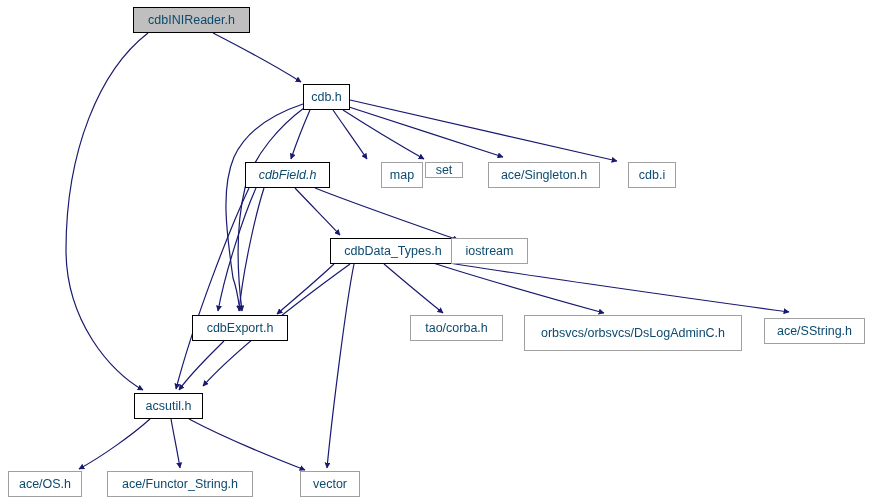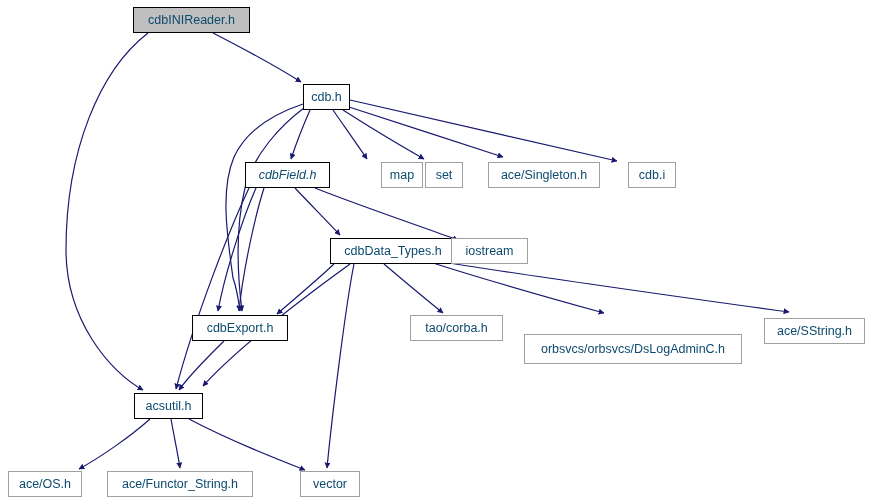--- a/index.html
+++ b/index.html
@@ -56,42 +56,42 @@
       </div>
       <div class="node internal" style="left: 303px; top: 84px; width: 47px; height: 26px;">
         <span>cdb.h</span>
       </div>
       <div class="node internal" style="left: 245px; top: 162px; width: 85px; height: 26px; font-style: italic;">
         <span>cdbField.h</span>
       </div>
       <div class="node" style="left: 357px; top: 162px; width: 42px; height: 26px; margin-left: 24px;">
         <span>map</span>
       </div>
-      <div class="node" style="left: 425px; top: 162px; width: 38px; height: 26px;">
+      <div class="node" style="left: 425px; top: 162px; width: 38px; height: 16px;">
         <span>set</span>
       </div>
       <div class="node" style="left: 488px; top: 162px; width: 112px; height: 26px;">
         <span>ace/Singleton.h</span>
       </div>
       <div class="node" style="left: 628px; top: 162px; width: 48px; height: 26px;">
         <span>cdb.i</span>
       </div>
       <div class="node internal" style="left: 305px; top: 238px; width: 126px; height: 26px; margin-left: 25px;">
         <span>cdbData_Types.h</span>
       </div>
       <div class="node" style="left: 451px; top: 238px; width: 77px; height: 26px;">
         <span>iostream</span>
       </div>
       <div class="node internal" style="left: 192px; top: 315px; width: 96px; height: 26px;">
         <span>cdbExport.h</span>
       </div>
       <div class="node" style="left: 410px; top: 315px; width: 93px; height: 26px;">
         <span>tao/corba.h</span>
       </div>
-      <div class="node" style="left: 524px; top: 334px; width: 218px; height: 30px; align-items: center;">
+      <div class="node" style="left: 524px; top: 315px; width: 218px; height: 36px; align-items: center;">
         <span>orbsvcs/orbsvcs/DsLogAdminC.h</span>
       </div>
       <div class="node" style="left: 764px; top: 307px; width: 101px; height: 26px; margin-top: 11px;">
         <span>ace/SString.h</span>
       </div>
       <div class="node internal" style="left: 134px; top: 393px; width: 69px; height: 26px;">
         <span>acsutil.h</span>
       </div>
       <div class="node" style="left: 8px; top: 471px; width: 74px; height: 26px;">
         <span>ace/OS.h</span>

